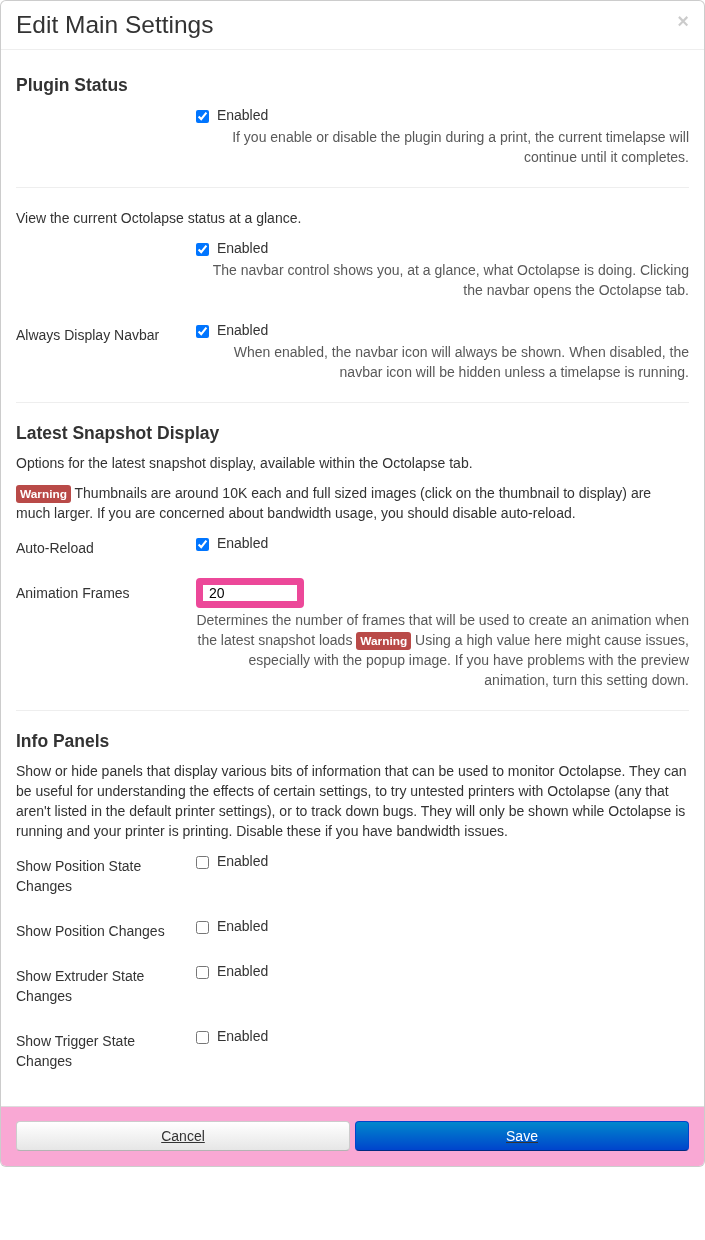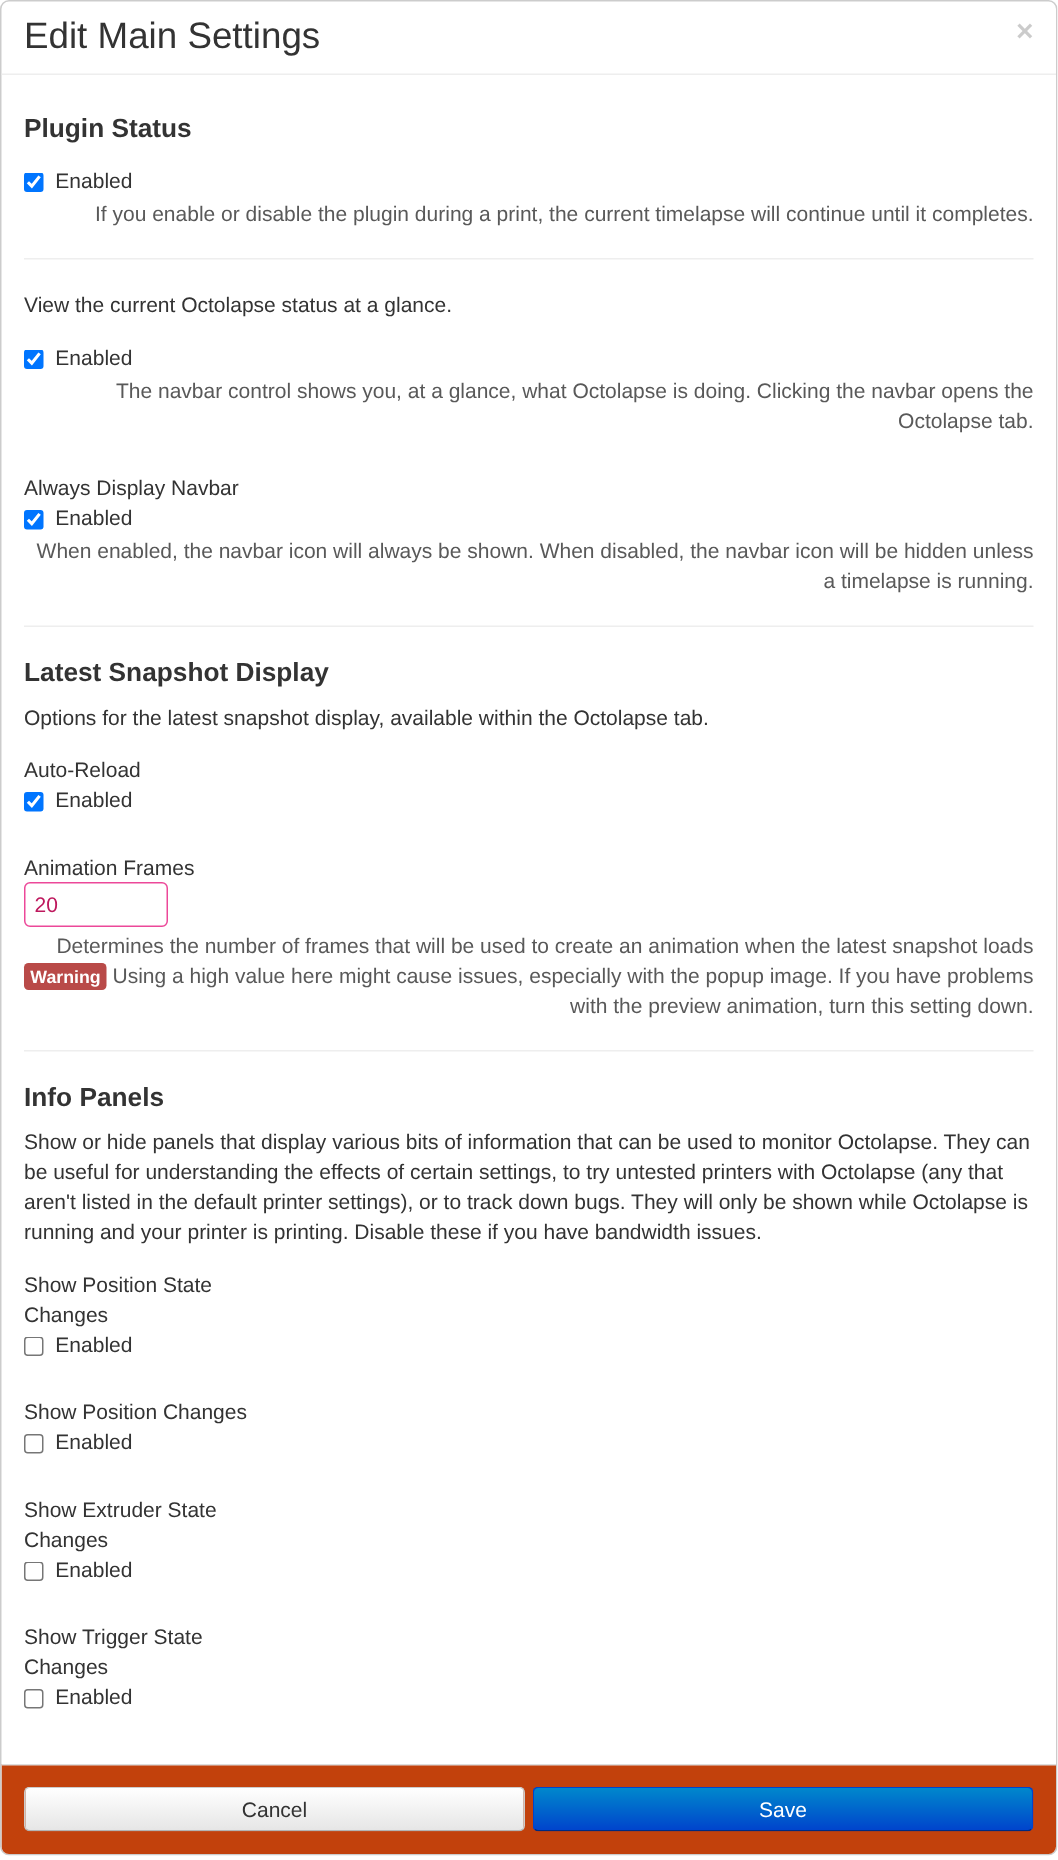--- a/index.html
+++ b/index.html
@@ -42,42 +42,42 @@
     border: none;
     padding: 0;
     line-height: 20px;
   }
   .modal-body {
     padding: 15px;
   }
   .modal-footer {
     padding: 14px 15px 15px;
     border-top: 1px solid #ddd;
-    background: #c2410c;
+    background: #f9a8d4;
     display: flex;
     gap: 5px;
+    text-decoration: underline;
   }
   .modal-footer .btn {
     flex: 1;
   }
   h4 {
     font-size: 17.5px;
     font-weight: bold;
     margin: 10px 0;
     line-height: 20px;
   }
   hr {
     border: none;
     border-top: 1px solid #eee;
     margin: 20px 0;
   }
   .control-group {
     display: flex;
     margin-bottom: 20px;
-    flex-direction: column;
   }
   .control-label {
     width: 180px;
     padding-top: 5px;
     padding-right: 20px;
   }
   .controls {
     flex: 1;
   }
   .controls label.checkbox {
@@ -103,24 +103,24 @@
     line-height: 14px;
     color: #fff;
     background: #b94a48;
     border-radius: 3px;
     vertical-align: baseline;
   }
   input[type="text"] {
     height: 30px;
     padding: 4px 6px;
     font-size: 14px;
-    border: 1px solid #ec4899;
+    border: 7px solid #ec4899;
     border-radius: 4px;
-    width: 96px;
-    color: #be185d;
+    width: 108px;
+    color: #000000;
   }
   .btn {
     display: inline-block;
     padding: 4px 12px;
     font-size: 14px;
     line-height: 20px;
     text-align: center;
     color: #333;
     background: #f5f5f5;
     background: linear-gradient(to bottom, #fff, #e6e6e6);
@@ -185,20 +185,23 @@
           <span>Enabled</span>
         </label>
         <span class="help-block">When enabled, the navbar icon will always be shown. When disabled, the navbar icon will be hidden unless a timelapse is running.</span>
       </div>
     </div>
 
     <hr>
 
     <h4>Latest Snapshot Display</h4>
     <p class="section-desc">Options for the latest snapshot display, available within the Octolapse tab.</p>
+    <p>
+      <span class="label-important">Warning</span><span> Thumbnails are around 10K each and full sized images (click on the thumbnail to display) are much larger. If you are concerned about bandwidth usage, you should disable auto-reload.</span>
+    </p>
 
     <div class="control-group">
       <div class="control-label">Auto-Reload</div>
       <div class="controls">
         <label class="checkbox">
           <input type="checkbox" checked="" style="">
           <span>Enabled</span>
         </label>
       </div>
     </div>

